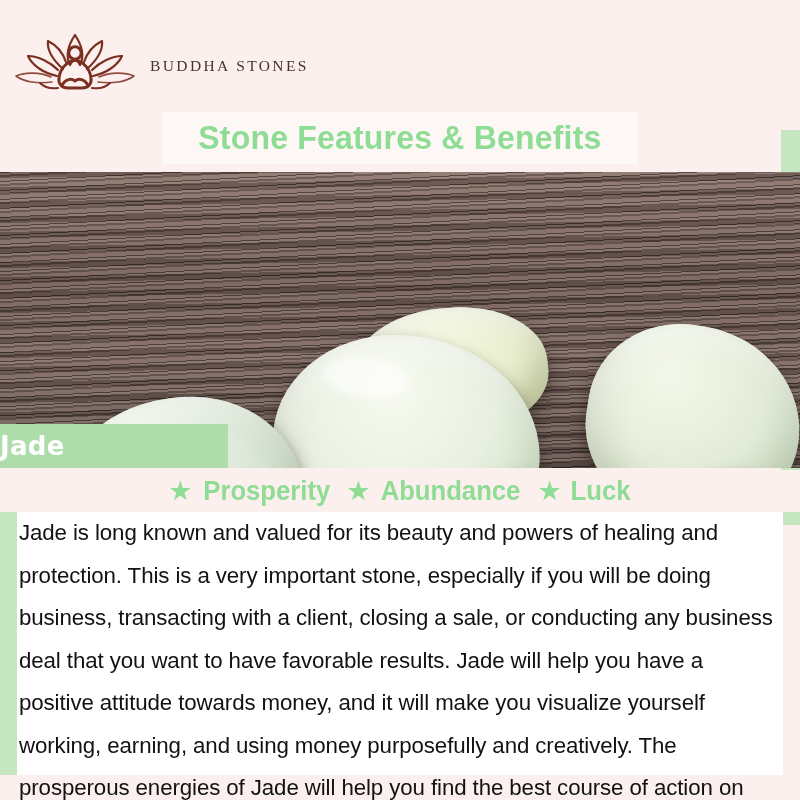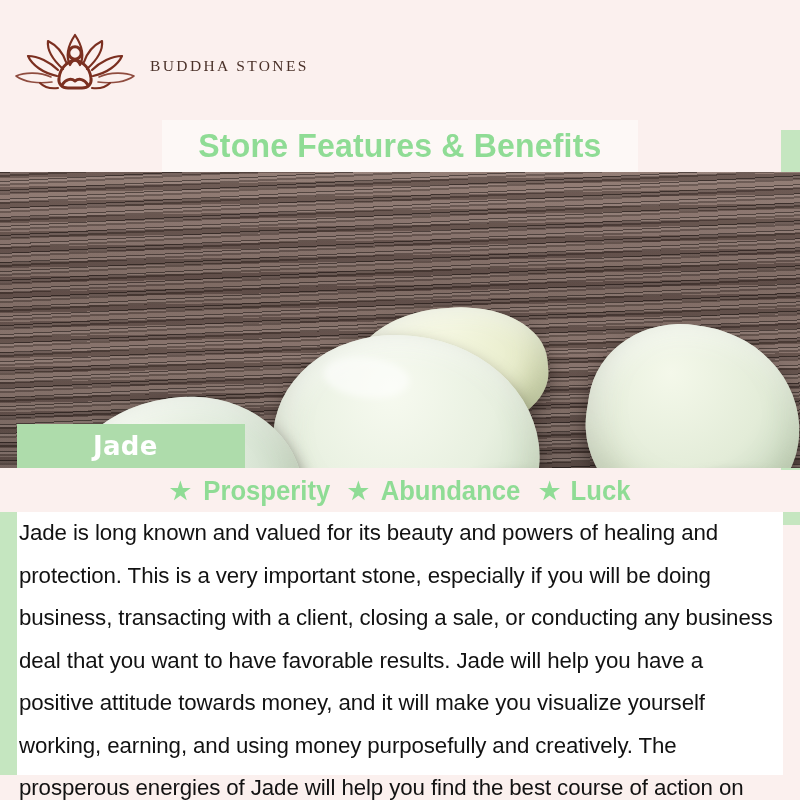--- a/index.html
+++ b/index.html
@@ -80,21 +80,21 @@
     width: 0;
     height: 0;
     border-left: 17px solid transparent;
     border-bottom: 11px solid #c5e6c0;
   }
 
   
   .title-band {
     position: absolute;
     left: 162px;
-    top: 120px;
+    top: 112px;
     width: 476px;
     height: 52px;
     background: #fdf8f6;
     display: flex;
     align-items: center;
     justify-content: center;
     box-sizing: border-box;
   }
   .title-text {
     font-family: "Liberation Sans Narrow", "Liberation Sans", sans-serif;
@@ -159,28 +159,27 @@
   .sheen {
     position: absolute;
     background: rgba(255,255,255,0.55);
     border-radius: 50%;
     filter: blur(3px);
   }
 
   
   .jade-bar {
     position: absolute;
-    left: 17px;
+    left: 0;
     top: 424px;
     width: 228px;
     height: 44px;
     background: #aedcab;
     display: flex;
     align-items: center;
-    padding-left: 76px;
     box-sizing: border-box;
     z-index: 4;
   }
   .jade-label {
     color: #ffffff;
     font-size: 26px;
     font-weight: 700;
     letter-spacing: 0.3px;
     font-family: "DejaVu Sans", sans-serif;
   }

